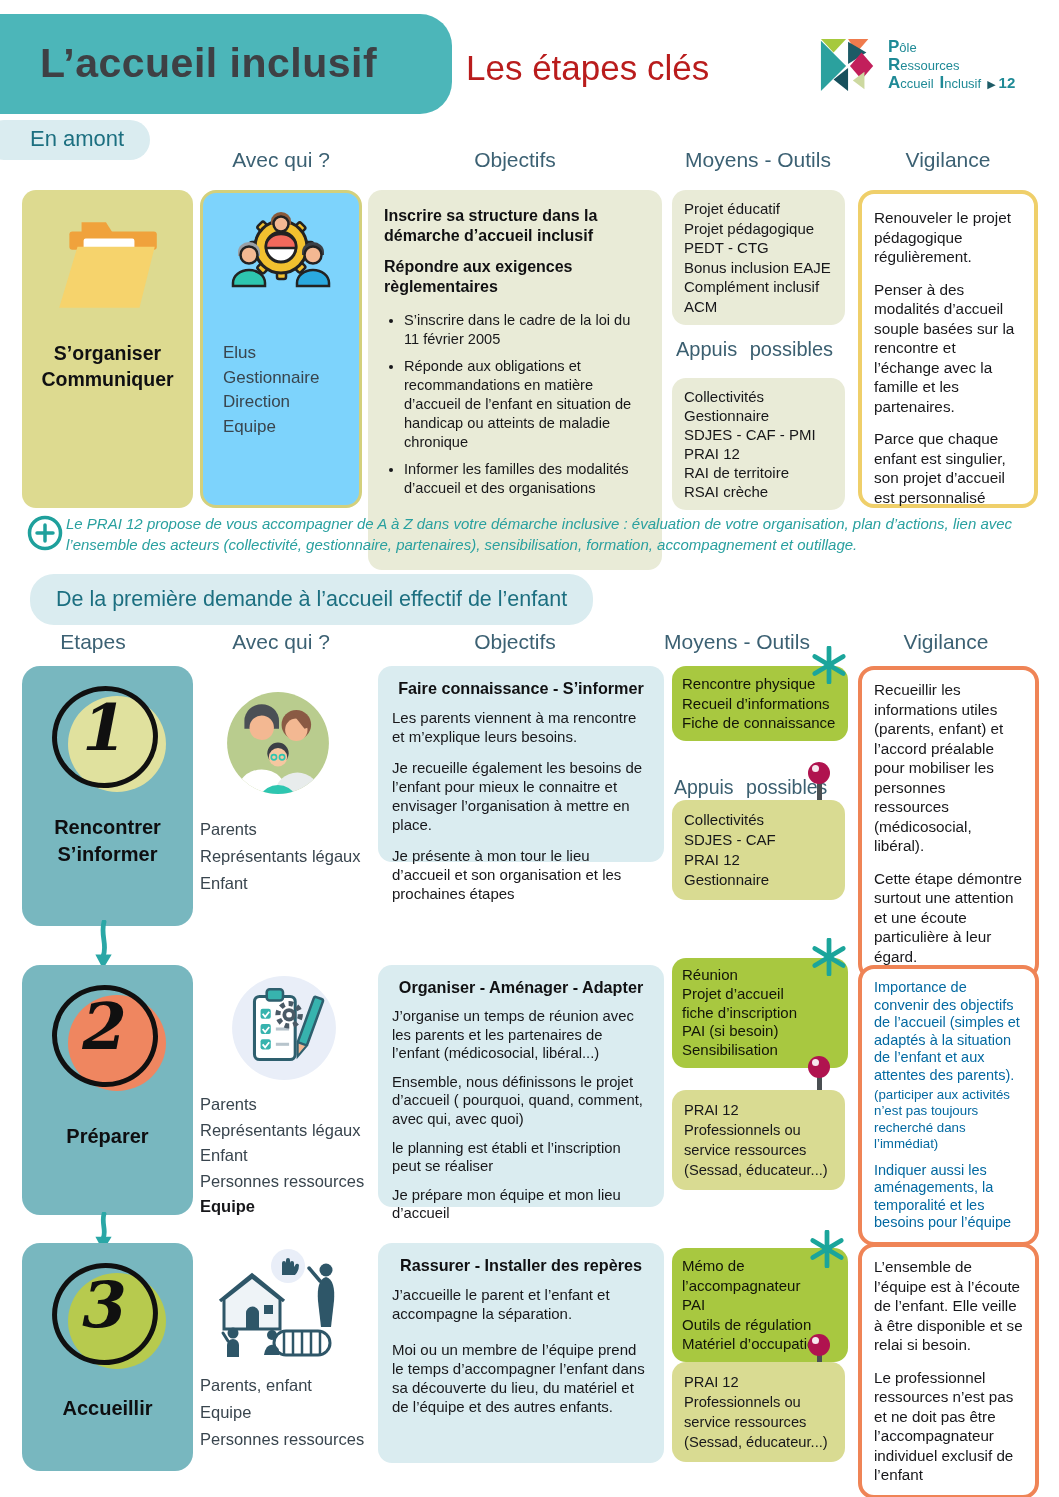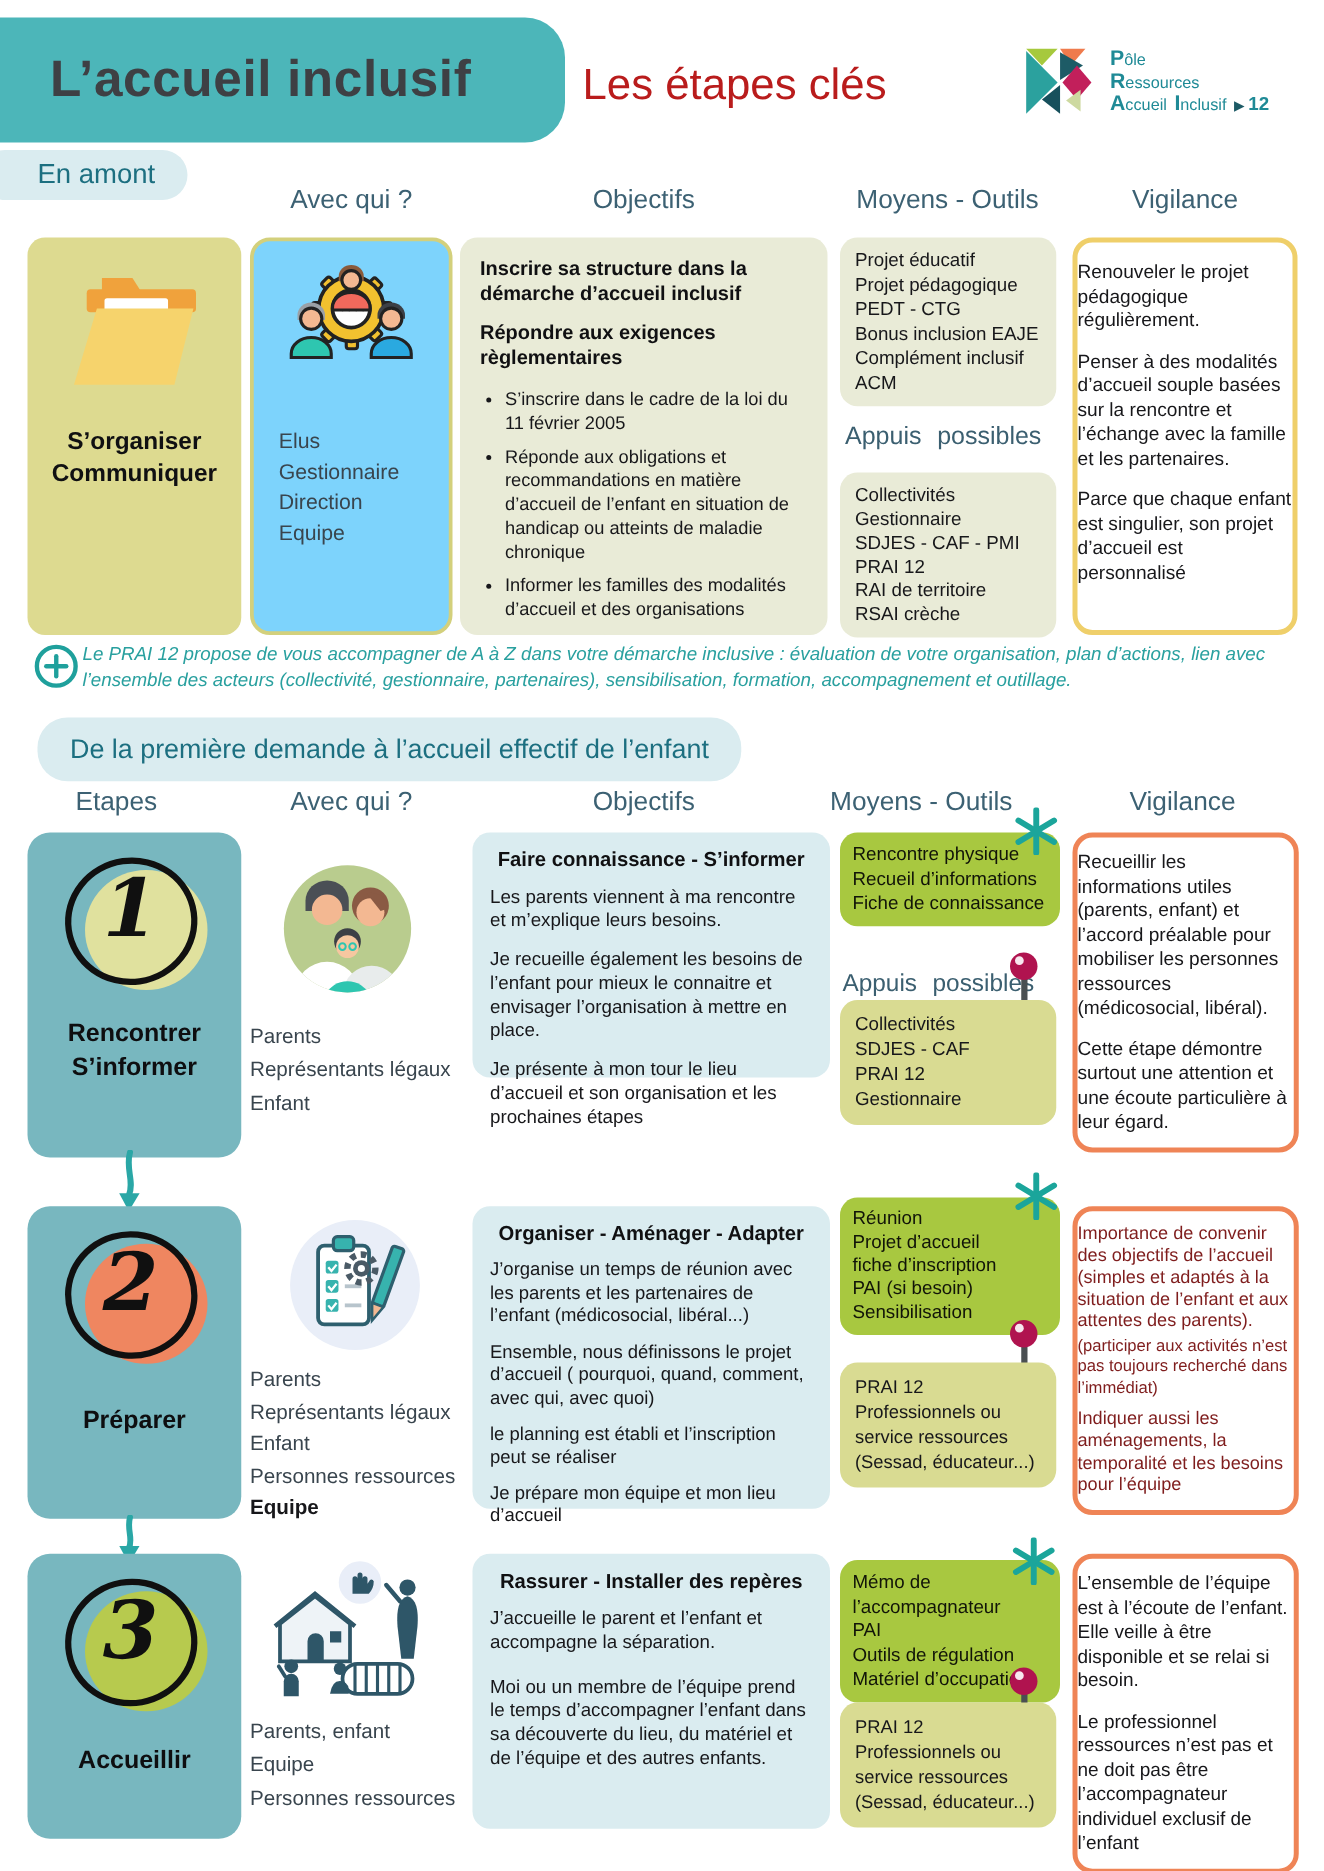--- a/index.html
+++ b/index.html
@@ -27,21 +27,21 @@
   .box-title{font-weight:bold;font-size:19.5px;line-height:26px;color:#101012;text-align:center}
   .whitebox{position:absolute;background:#7dd3fc;border:3px solid #d3d07c;border-radius:16px}
   .olive{position:absolute;background:#e9ebd7;border-radius:14px}
   .who-list{font-size:17px;line-height:24.5px;color:#39454e}
   .obj1{padding:16px 16px}
   .obj1 .h{font-weight:bold;font-size:16px;line-height:20px;color:#101012;margin-bottom:11px}
   .obj1 ul{margin:14px 0 0 20px}
   .obj1 li{font-size:14.6px;line-height:19px;margin-bottom:8px;color:#17171a}
   .toolbox{padding:9px 12px;font-size:15px;line-height:19.5px;color:#17171a}
   .appuis{position:absolute;font-size:20px;color:#3b5f70;word-spacing:7px;white-space:nowrap}
-  .vig{position:absolute;background:#fff;border-radius:16px;padding:10px 0}
+  .vig{position:absolute;background:#fff;border-radius:16px;padding:10px 12px}
   .vig-yellow{border:4px solid #efcf6a}
   .vig-orange{border:4px solid #ef8456}
   .vig .para{margin-bottom:13px}
   .vig .para:last-child{margin-bottom:0}
   .note-text{position:absolute;font-style:italic;color:#29a09f;font-size:15px;line-height:21px}
 
   
   .stepbox{position:absolute;left:22px;width:171px;background:#78b7bf;border-radius:18px}
   .numwrap{position:relative;width:128px;height:118px;margin:16px auto 0}
   .numfill{position:absolute;left:24px;top:14px;width:98px;height:96px;border-radius:50%}
@@ -57,21 +57,21 @@
   .bluebox.gap .para{margin-bottom:16px}
   .greenbox{position:absolute;background:#a8c840;border-radius:14px;padding:8px 10px;font-size:15px;line-height:19.5px;color:#111408}
   .greenbox .tl{white-space:nowrap}
   .greenbox.wrap .tl{white-space:normal}
   .lightgreen{position:absolute;background:#d9db92;border-radius:14px;padding:10px 12px;font-size:15px;line-height:20px;color:#17171a}
   .lightgreen .tl{white-space:nowrap}
   .who2{position:absolute;font-size:16.5px;line-height:27px;color:#39454e}
   .who2 .bold{font-weight:bold;color:#17171a}
   .vig .para.small{font-size:13.3px;line-height:16.5px;margin-top:-7px}
   .vigR1{font-size:15.3px;line-height:19.5px;color:#17171a}
-  .vigR2{font-size:14.5px;line-height:17.6px;color:#7f1d1d}
+  .vigR2{font-size:14.5px;line-height:17.6px;color:#0369a1}
   .vigR2 .para{margin-bottom:9px}
   .vigR3{font-size:15.2px;line-height:19.5px;color:#17171a}
   .pin{position:absolute;width:28px;height:62px}
   .pin .ball{position:absolute;top:0;left:4px;width:22px;height:22px;border-radius:50%;background:#b0134f}
   .pin .ball::after{content:"";position:absolute;top:3px;left:4px;width:7px;height:7px;border-radius:50%;background:#fff;opacity:.9}
   .pin .stem{position:absolute;top:19px;left:13px;width:5px;height:36px;background:#4a4f52;border-radius:3px}
   .asterisk{position:absolute;width:38px;height:38px}
   .arrow{position:absolute;width:32px}
 </style>
 </head>
@@ -148,21 +148,21 @@
     <path d="M76 78 a16 13 0 0 1 32 0 v3 h-32 z" fill="#2aa9e0" stroke="#222" stroke-width="2.5"></path>
   </svg>
   <div class="who-list" style="margin:36px 0 0 20px">
       <div>Elus</div>
       <div>Gestionnaire</div>
       <div>Direction</div>
       <div>Equipe</div>
     </div>
 </div>
 
-<div class="olive obj1" style="left:368px;top:190px;width:294px;height:318px">
+<div class="olive obj1" style="left:368px;top:190px;width:294px;height:380px">
   <div class="h" style="width:250px">Inscrire sa structure dans la démarche d’accueil inclusif</div>
   <div class="h" style="width:230px">Répondre aux exigences règlementaires</div>
   <ul>
       <li>S’inscrire dans le cadre de la loi du 11 février 2005</li>
       <li>Réponde aux obligations et recommandations en matière d’accueil de l’enfant en situation de handicap ou atteints de maladie chronique</li>
       <li>Informer les familles des modalités d’accueil et des organisations</li>
     </ul>
 </div>
 
 <div class="olive toolbox" style="left:672px;top:190px;width:173px">

